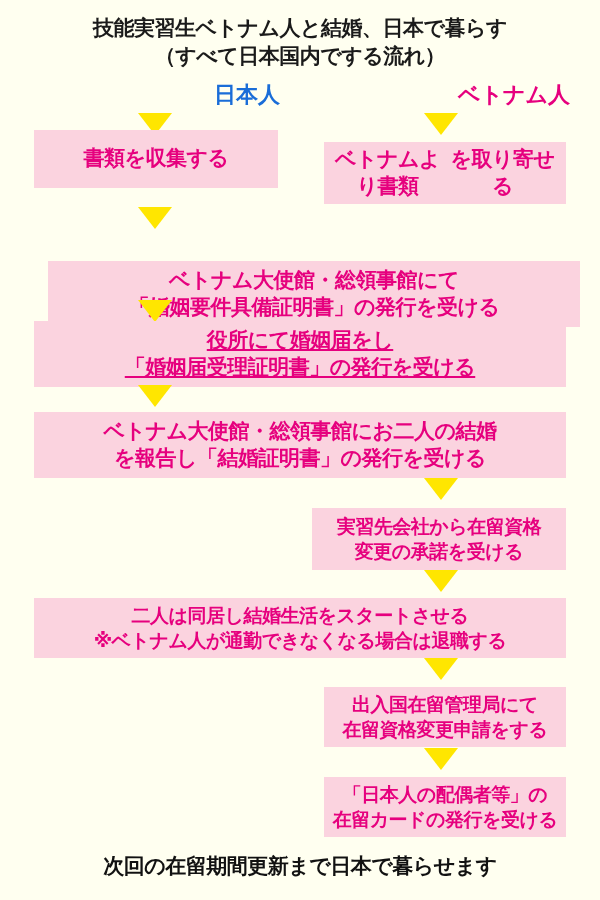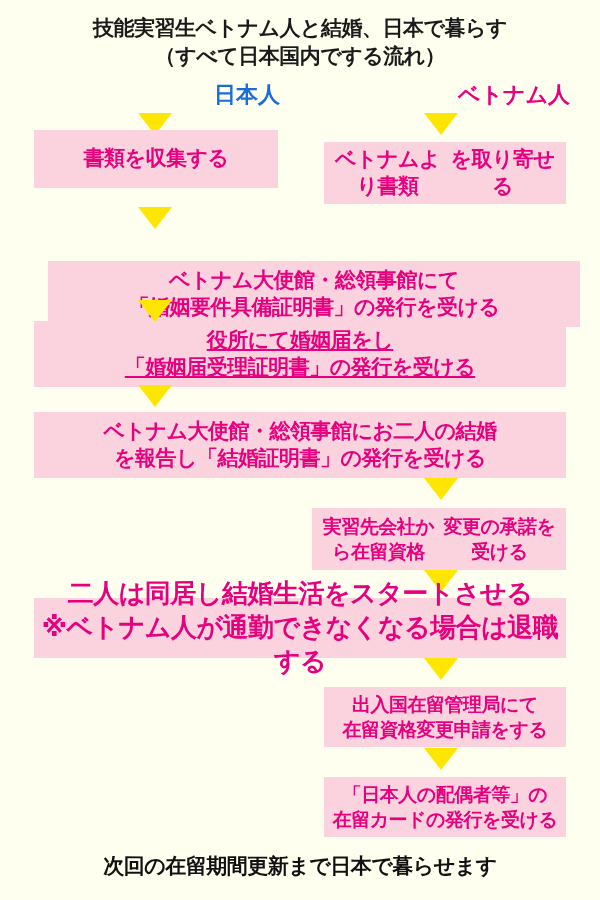--- a/index.html
+++ b/index.html
@@ -121,28 +121,28 @@
 
   <div class="arrow" style="left:138px; top:385px;"></div>
 
   <div class="box" style="left:34px; top:412px; width:532px; height:66px; font-size:21px; flex-direction:column;">
     <span>ベトナム大使館・総領事館にお二人の結婚</span>
     <span>を報告し「結婚証明書」の発行を受ける</span>
   </div>
 
   <div class="arrow" style="left:424px; top:478px;"></div>
 
-  <div class="box" style="left:312px; top:508px; width:254px; height:62px; font-size:19px; flex-direction:row;">
+  <div class="box" style="left:312px; top:508px; width:254px; height:62px; font-size:19px; flex-direction:column;">
     <span>実習先会社から在留資格</span>
     <span>変更の承諾を受ける</span>
   </div>
 
   <div class="arrow" style="left:424px; top:570px;"></div>
 
-  <div class="box" style="left:34px; top:598px; width:532px; height:60px; font-size:26px; flex-direction:column;">
+  <div class="box" style="left:34px; top:598px; width:532px; height:60px; font-size:19px; flex-direction:column;">
     <span>二人は同居し結婚生活をスタートさせる</span>
     <span>※ベトナム人が通勤できなくなる場合は退職する</span>
   </div>
 
   <div class="arrow" style="left:424px; top:658px;"></div>
 
   <div class="box" style="left:324px; top:687px; width:242px; height:60px; font-size:19px; flex-direction:column;">
     <span>出入国在留管理局にて</span>
     <span>在留資格変更申請をする</span>
   </div>

